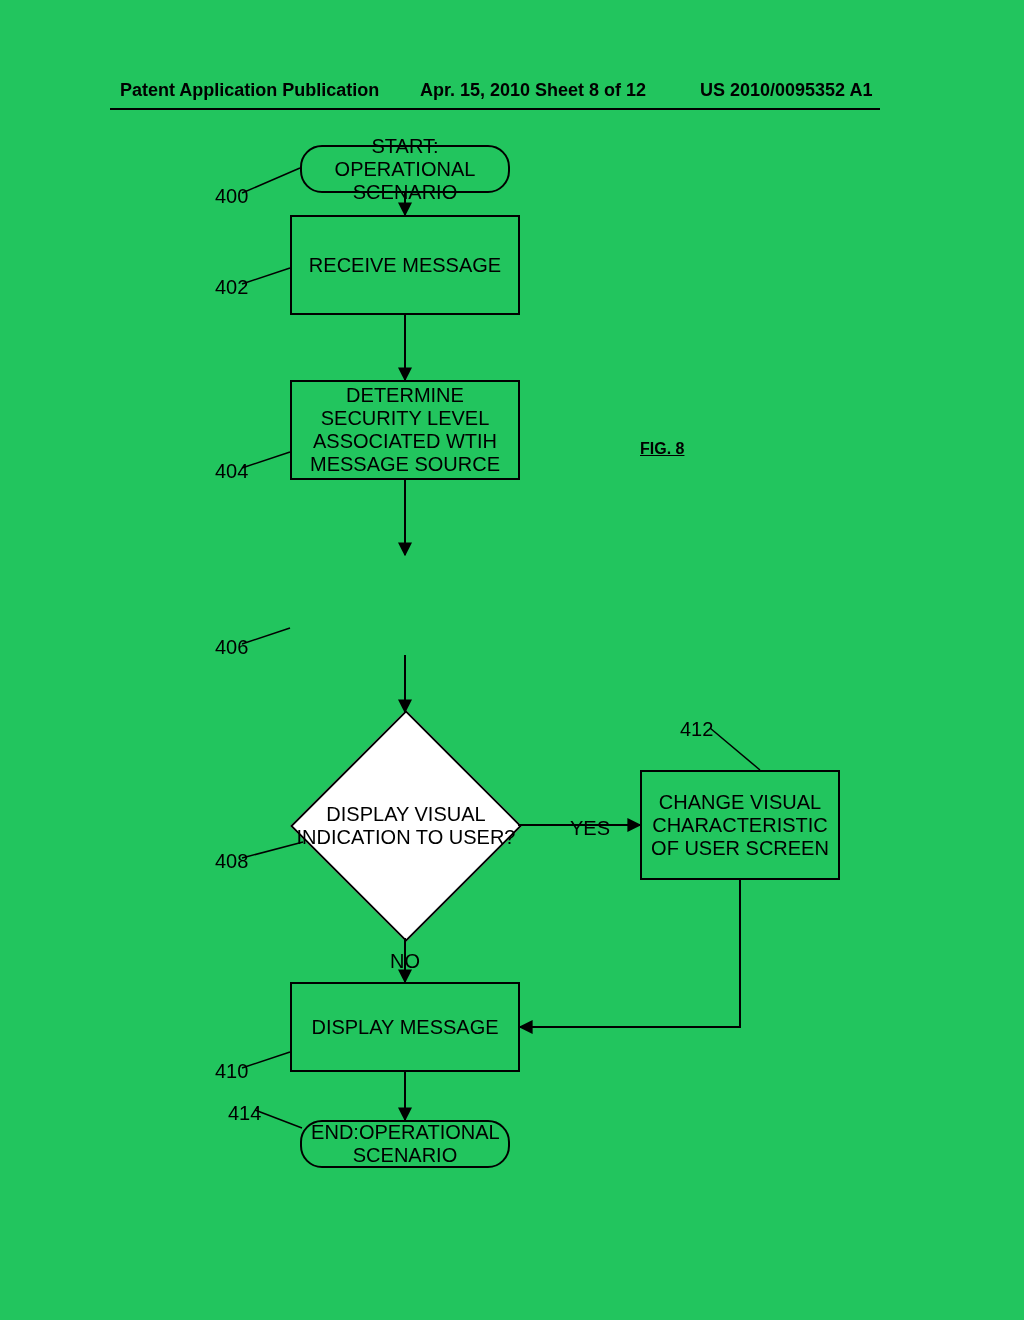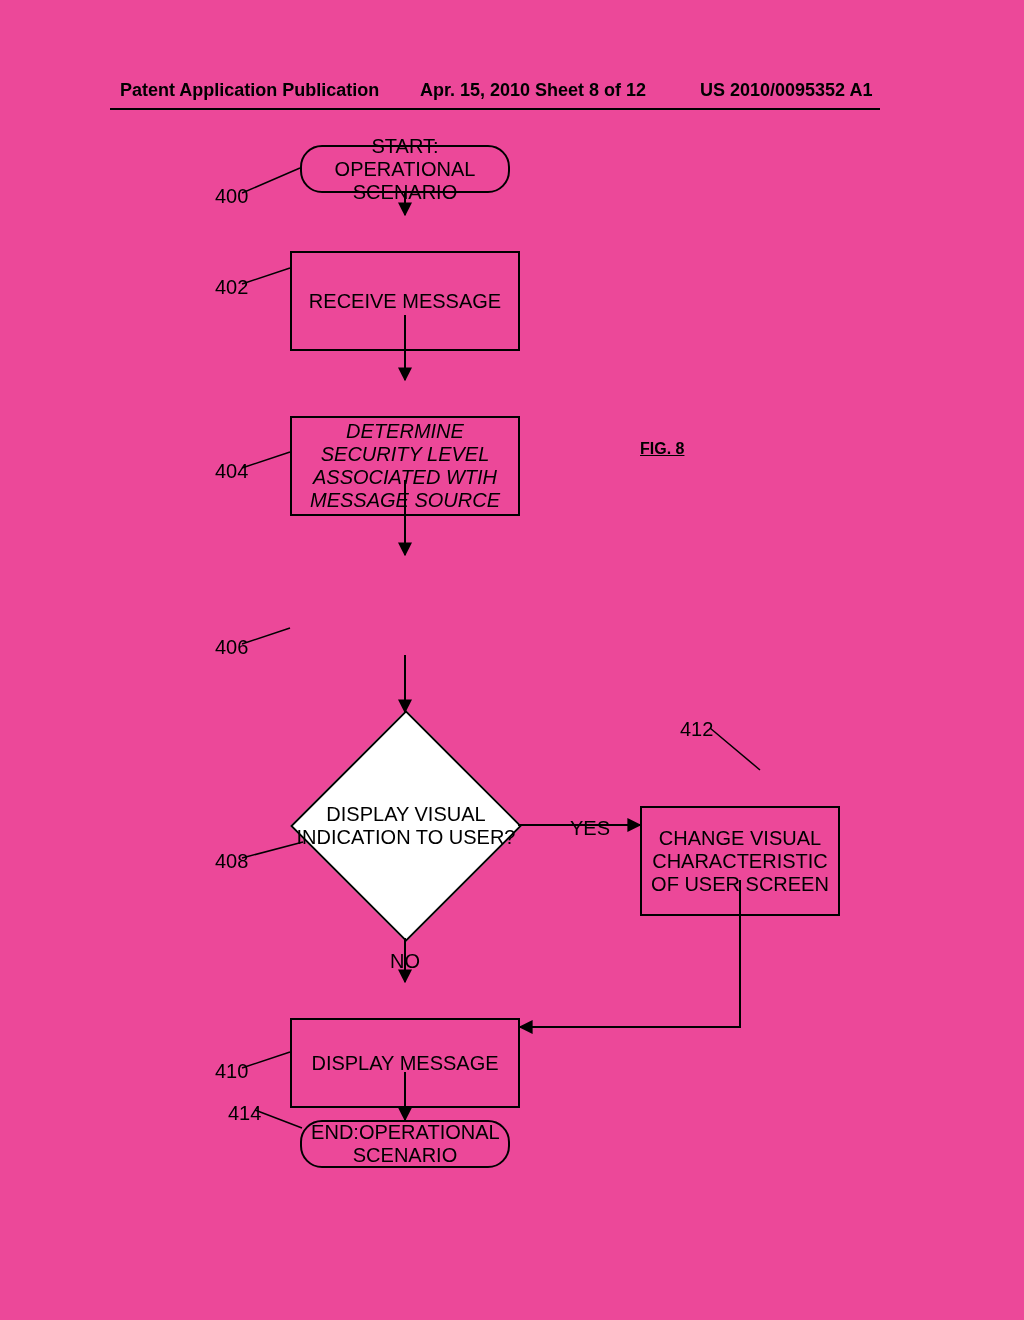--- a/index.html
+++ b/index.html
@@ -7,21 +7,21 @@
     padding: 0;
     background: #fff;
     font-family: Arial, Helvetica, sans-serif;
     color: #000;
   }
   .page {
     position: relative;
     width: 1024px;
     height: 1320px;
     margin: 0 auto;
-    background: #ec4899;
+    background: #22c55e;
   }
   .header {
     position: absolute;
     top: 80px;
     left: 0;
     width: 1024px;
     font-size: 18px;
     font-weight: bold;
   }
   .header-left  { position: absolute; left: 120px; }
@@ -47,21 +47,20 @@
     text-align: center;
   }
   .box {
     position: absolute;
     border: 2px solid #000;
     display: flex;
     align-items: center;
     justify-content: center;
     padding: 6px;
     box-sizing: border-box;
-    margin-top: 36px;
   }
   .pill {
     position: absolute;
     border: 2px solid #000;
     border-radius: 22px;
     display: flex;
     align-items: center;
     justify-content: center;
     padding: 4px 10px;
     box-sizing: border-box;
@@ -113,21 +112,21 @@
   <div class="pill" style="left:300px; top:145px; width:210px; height:48px;">
     <span>START: OPERATIONAL SCENARIO</span>
   </div>
   <div class="reflabel" style="left:215px; top:185px;">400</div>
 
   <div class="box" style="left:290px; top:215px; width:230px; height:100px;">
     <span>RECEIVE MESSAGE</span>
   </div>
   <div class="reflabel" style="left:215px; top:276px;">402</div>
 
-  <div class="box" style="left:290px; top:380px; width:230px; height:100px;font-style:italic;">
+  <div class="box" style="left:290px; top:380px; width:230px; height:100px;">
     <span>DETERMINE SECURITY LEVEL ASSOCIATED WTIH MESSAGE SOURCE</span>
   </div>
   <div class="reflabel" style="left:215px; top:460px;">404</div>
 
   <div class="reflabel" style="left:215px; top:636px;">406</div>
 
   <div class="diamond" style="left:324px; top:744px; width:160px; height:160px;">
     <div class="dtext">DISPLAY VISUAL INDICATION TO USER?</div>
   </div>
   <div class="reflabel" style="left:215px; top:850px;">408</div>

